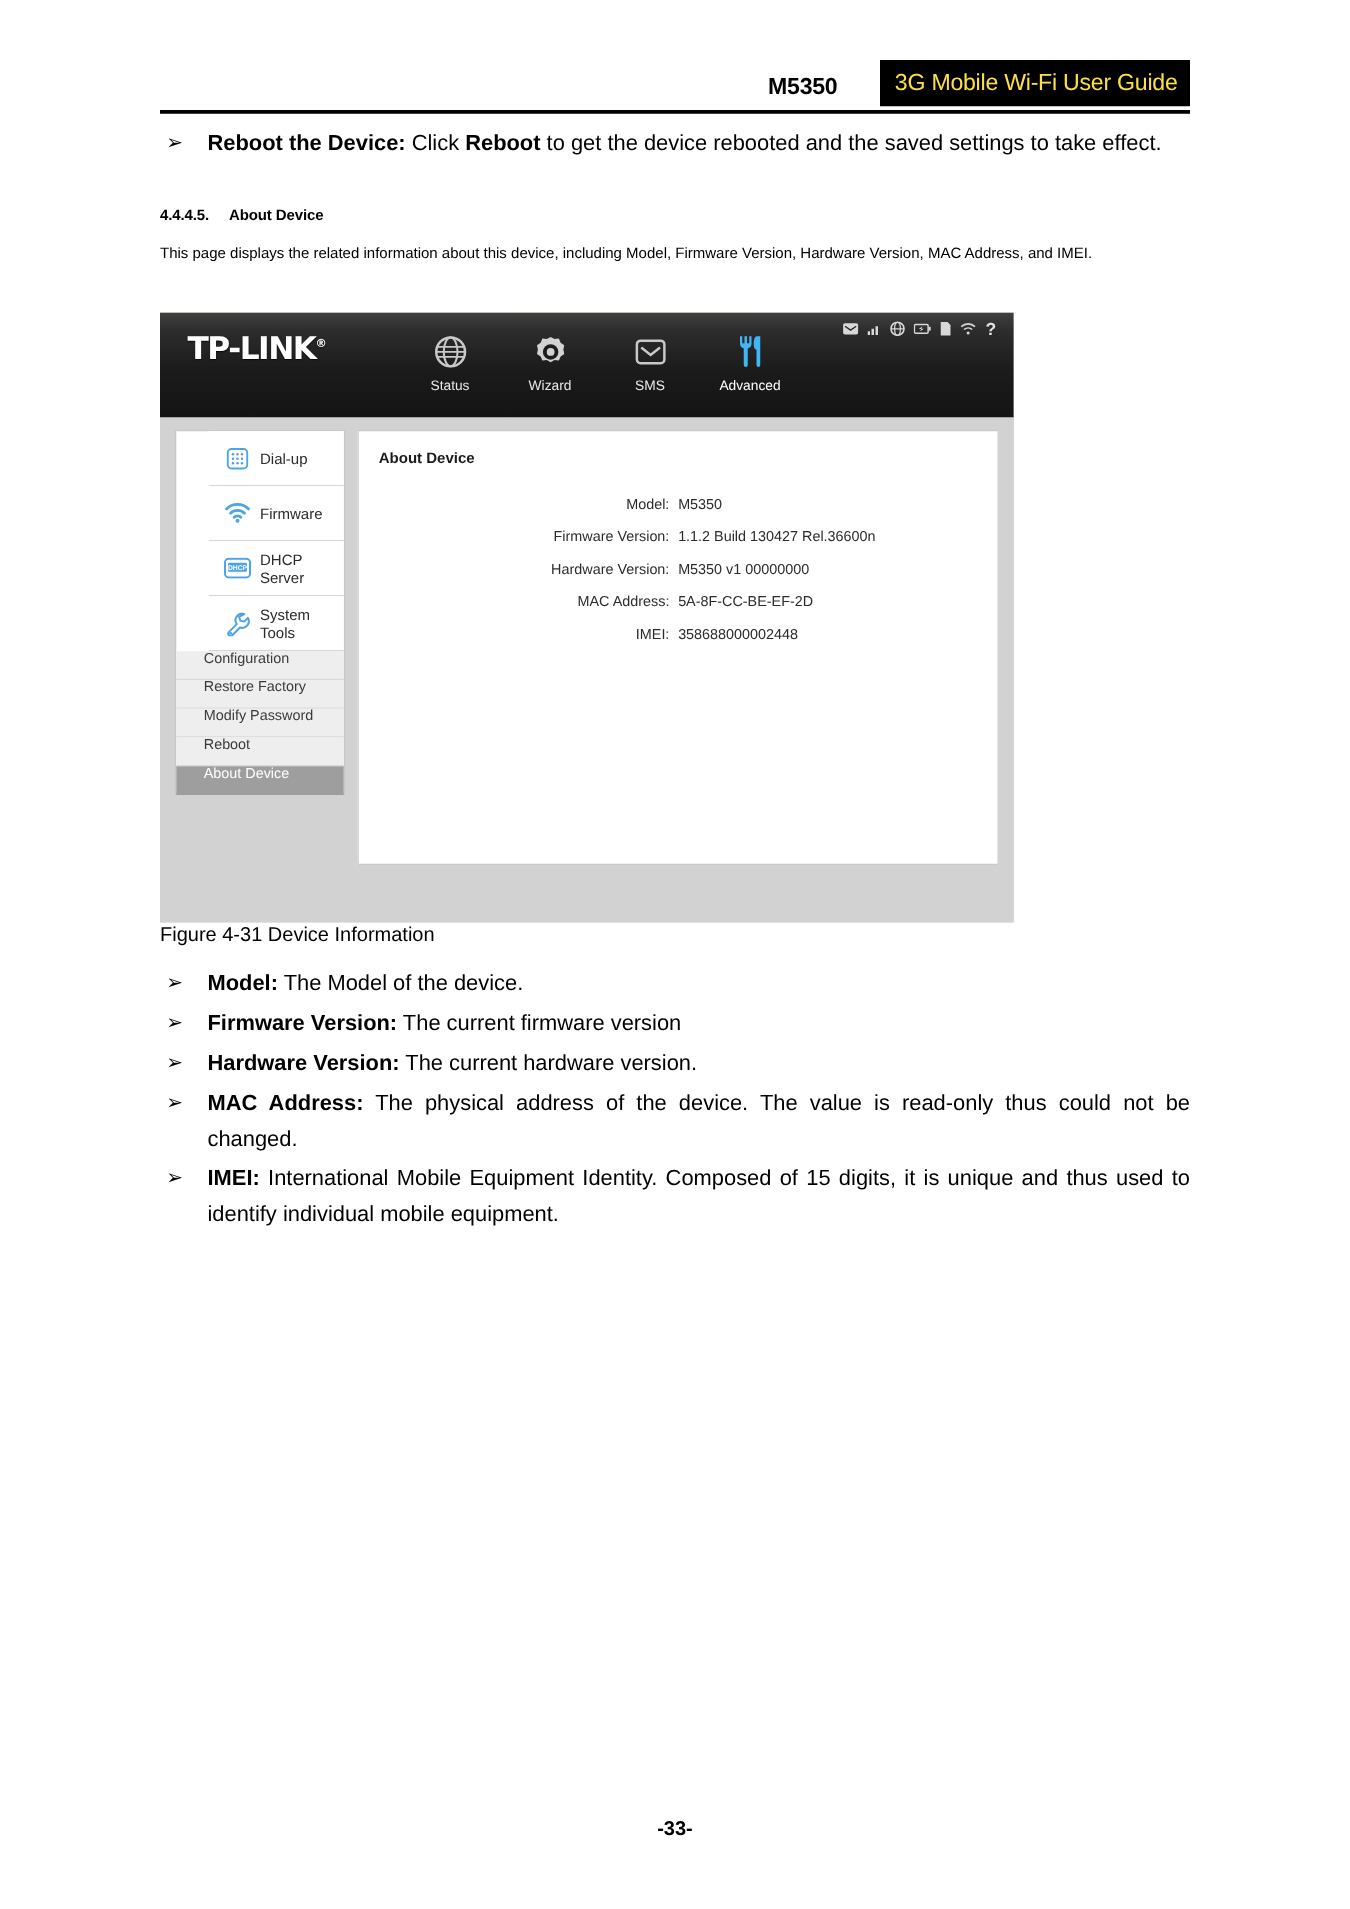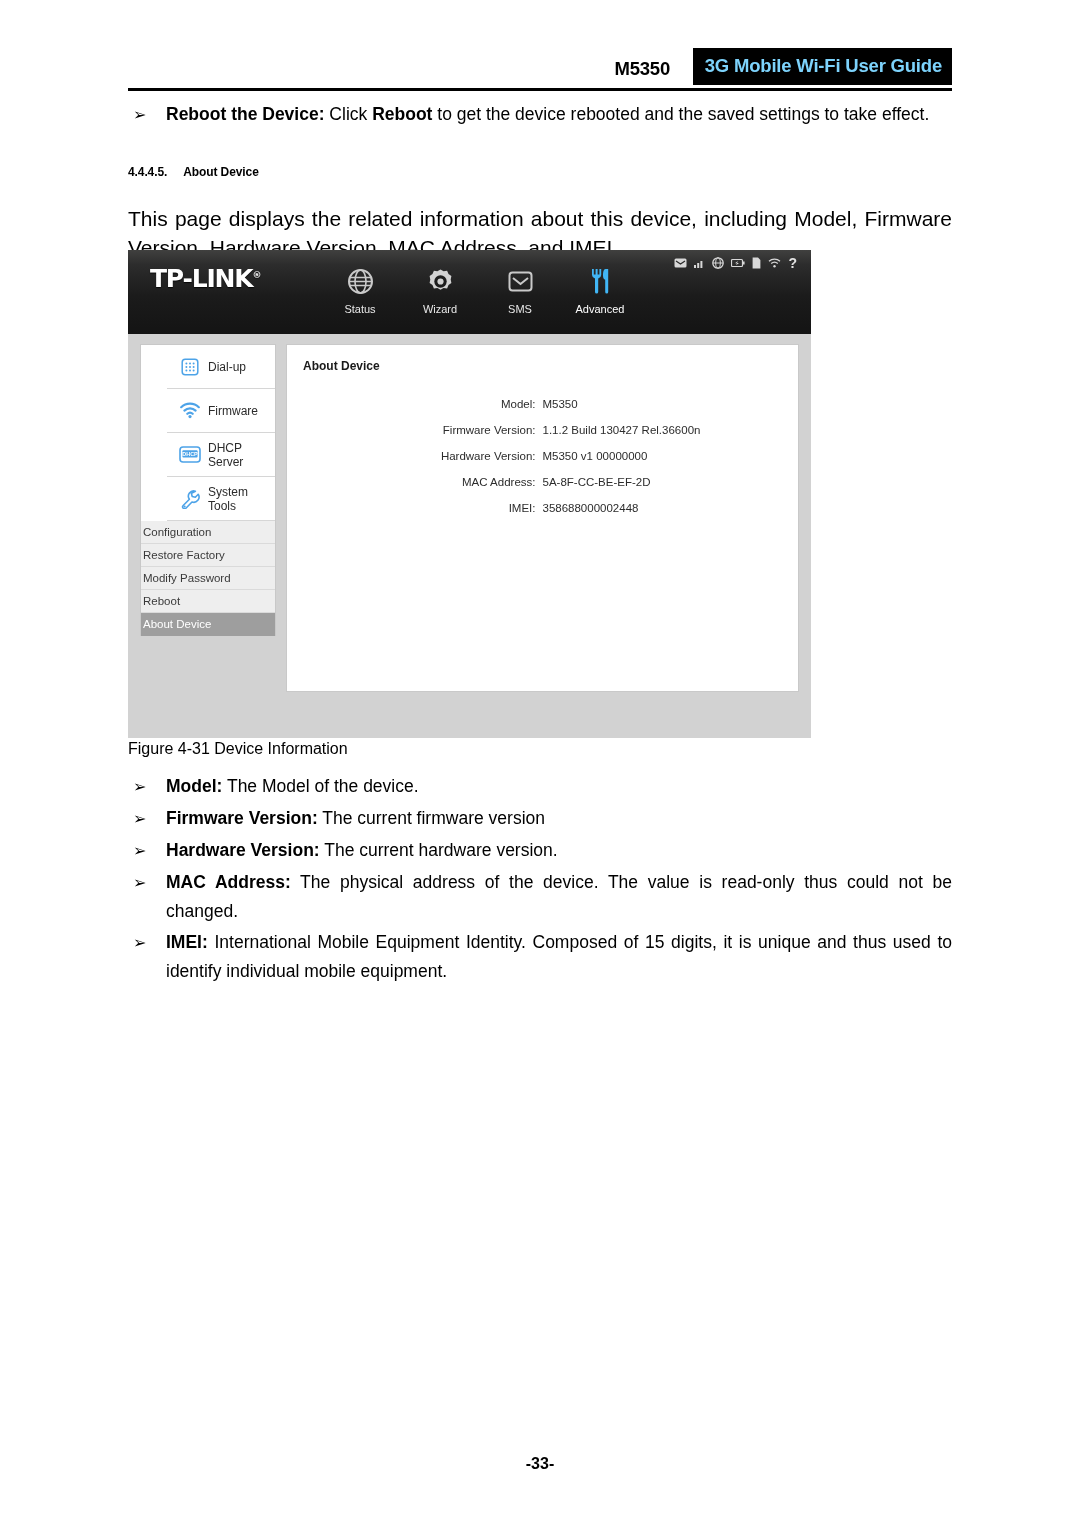--- a/index.html
+++ b/index.html
@@ -32,23 +32,23 @@
     font-weight: bold;
     letter-spacing: -0.2px;
     color: #000;
     white-space: nowrap;
   }
   .hdr-black {
     position: absolute;
     right: 0;
     top: -8px;
     background: #000000;
-    color: #7dd3fc;
+    color: #fde047;
     font-size: 18.5px;
-    font-weight: bold;
+    font-weight: normal;
     padding: 7px 10px 8px 12px;
     letter-spacing: -0.2px;
     white-space: nowrap;
   }
   .hdr-rule {
     position: absolute;
     top: 88px;
     left: 128px;
     width: 824px;
     height: 3px;
@@ -84,23 +84,23 @@
     top: 165px;
     font-size: 12px;
     font-weight: bold;
     letter-spacing: -0.1px;
   }
   .sec-heading .num { margin-right: 16px; }
 
   .intro-para {
     position: absolute;
     left: 128px;
-    top: 204px;
+    top: 188px;
     width: 824px;
-    font-size: 21px;
+    font-size: 12px;
     line-height: 29px;
     text-align: justify;
   }
 
   
   .shot {
     position: absolute;
     left: 128px;
     top: 250px;
     width: 683px;
@@ -209,22 +209,21 @@
     flex: 0 0 26px;
     display: flex;
     align-items: center;
     justify-content: center;
     color: #4da3e8;
   }
   .side-main .mlabel { margin-left: 5px; }
   .side-sub {
     height: 23px;
     display: flex;
-    align-items: center;
-    padding-left: 2px;
+    padding-left: 22px;
     font-size: 11.5px;
     color: #3a3a3a;
     background: #eeeeee;
     border-bottom: 1px solid #dadada;
     box-sizing: border-box;
   }
   .side-sub.selected {
     background: #9e9e9e;
     color: #ffffff;
     border-bottom: 1px solid #9e9e9e;

